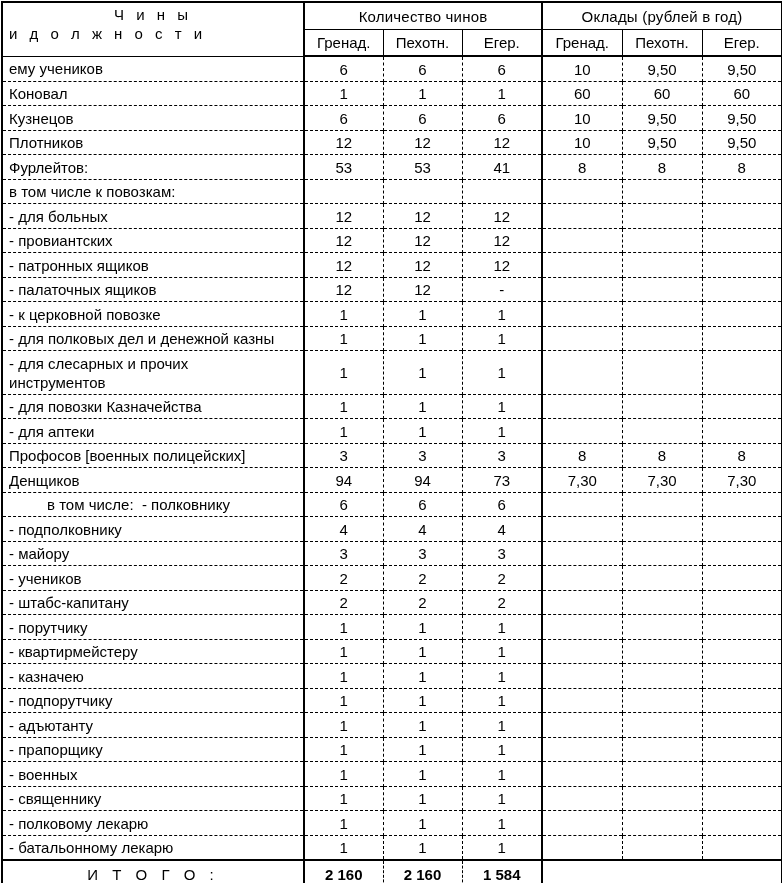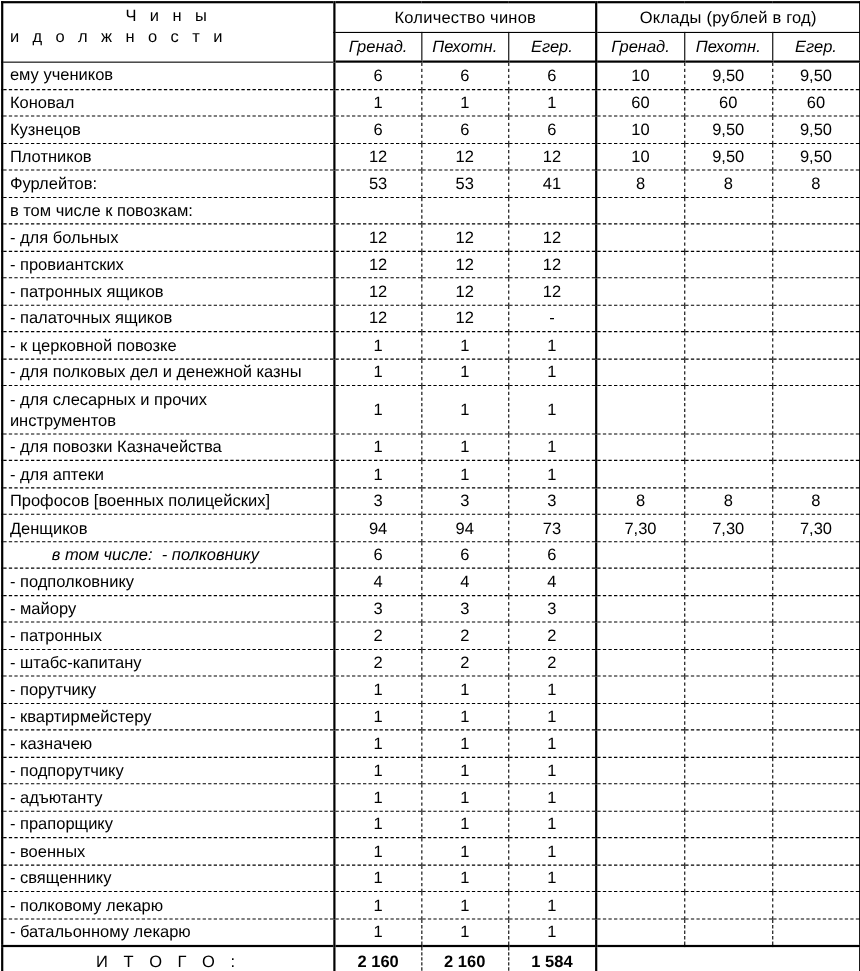--- a/index.html
+++ b/index.html
@@ -21,21 +21,21 @@
   }
   
   thead th {
     font-weight: normal;
     border: 1px solid #000;
     padding: 2px 4px;
     text-align: center;
     vertical-align: middle;
   }
   thead tr.group-row th { height: 22px; }
-  thead tr.sub-row th { height: 21px; border-bottom: 2px solid #000; font-style: italic; }
+  thead tr.sub-row th { height: 21px; border-bottom: 2px solid #000; }
   th.label-head { border-right: 2px solid #000; vertical-align: top; padding: 3px 6px 2px 6px; }
   .label-head .l1 { text-align: center; letter-spacing: 4px; }
   .label-head .l2 { text-align: left;  letter-spacing: 4px; margin-top: 2px; }
   th.grp { letter-spacing: 0.2px; margin-left: 36px; }
   th.grp-counts { border-right: 2px solid #000; }
   th.sub-c3 { border-right: 2px solid #000; }
   
   tbody td {
     border-top: 1px dashed #000;
     padding: 2.5px 4px 2px 4px;
@@ -44,21 +44,21 @@
     vertical-align: middle;
   }
   td.lbl {
     text-align: left;
     padding-left: 6px;
     border-right: 2px solid #000;
     white-space: pre-wrap;
     line-height: 19px;
     margin-left: 39px;
   }
-  td.lbl.ind { padding-left: 44px; font-style: italic; }
+  td.lbl.ind { padding-left: 44px; }
   td.c1, td.c2, td.s1, td.s2 { text-align: center; border-right: 1px dashed #000; }
   td.c3 { text-align: center; border-right: 2px solid #000; }
   td.s3 { text-align: center; }
   
   tfoot td {
     border-top: 2px solid #000;
     padding: 3px 4px;
     height: 20px;
     vertical-align: middle;
   }
@@ -279,21 +279,21 @@
         <tr>
           <td class="lbl">- майору</td>
           <td class="c1">3</td>
           <td class="c2">3</td>
           <td class="c3">3</td>
           <td class="s1"></td>
           <td class="s2"></td>
           <td class="s3"></td>
         </tr>
         <tr>
-          <td class="lbl">- патронных</td>
+          <td class="lbl">- учеников</td>
           <td class="c1">2</td>
           <td class="c2">2</td>
           <td class="c3">2</td>
           <td class="s1"></td>
           <td class="s2"></td>
           <td class="s3"></td>
         </tr>
         <tr>
           <td class="lbl">- штабс-капитану</td>
           <td class="c1">2</td>

